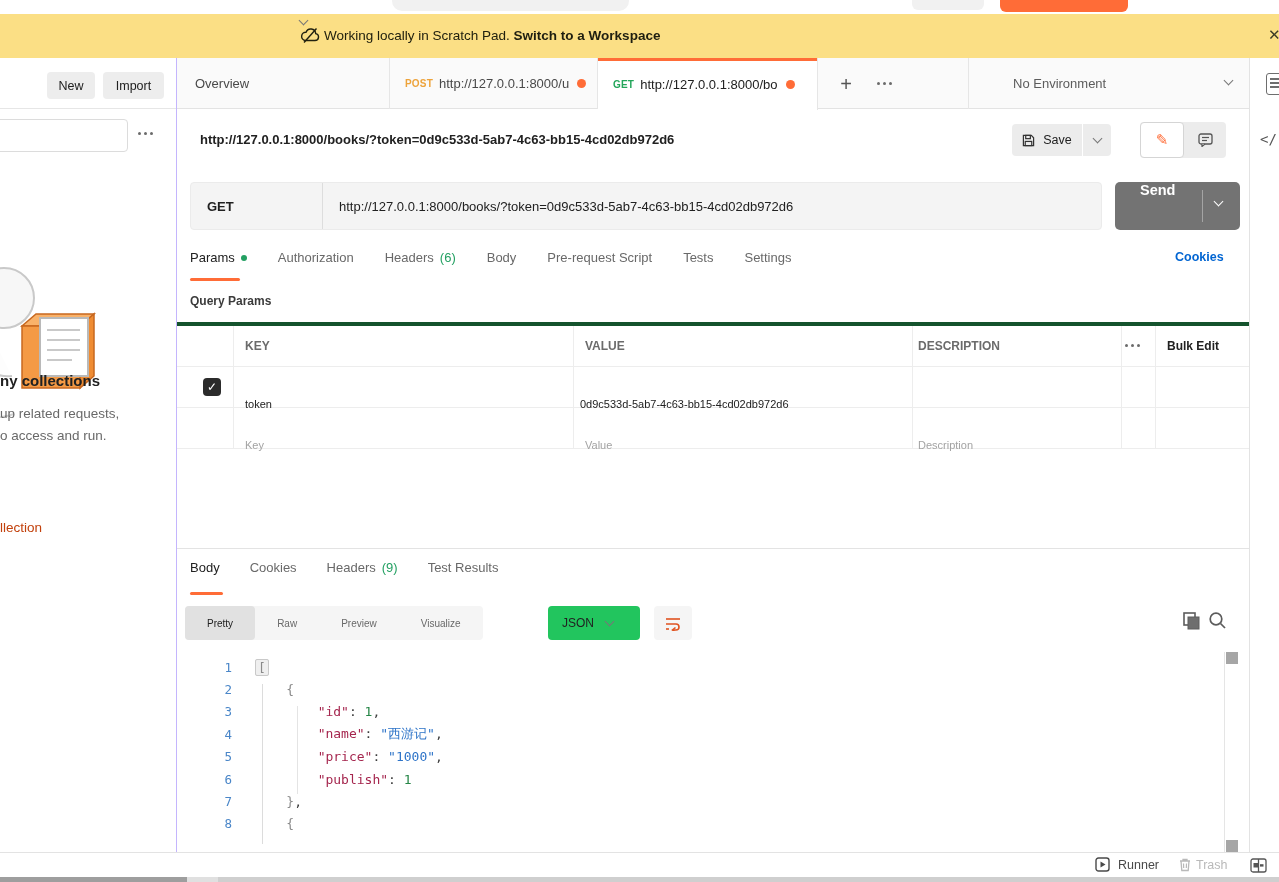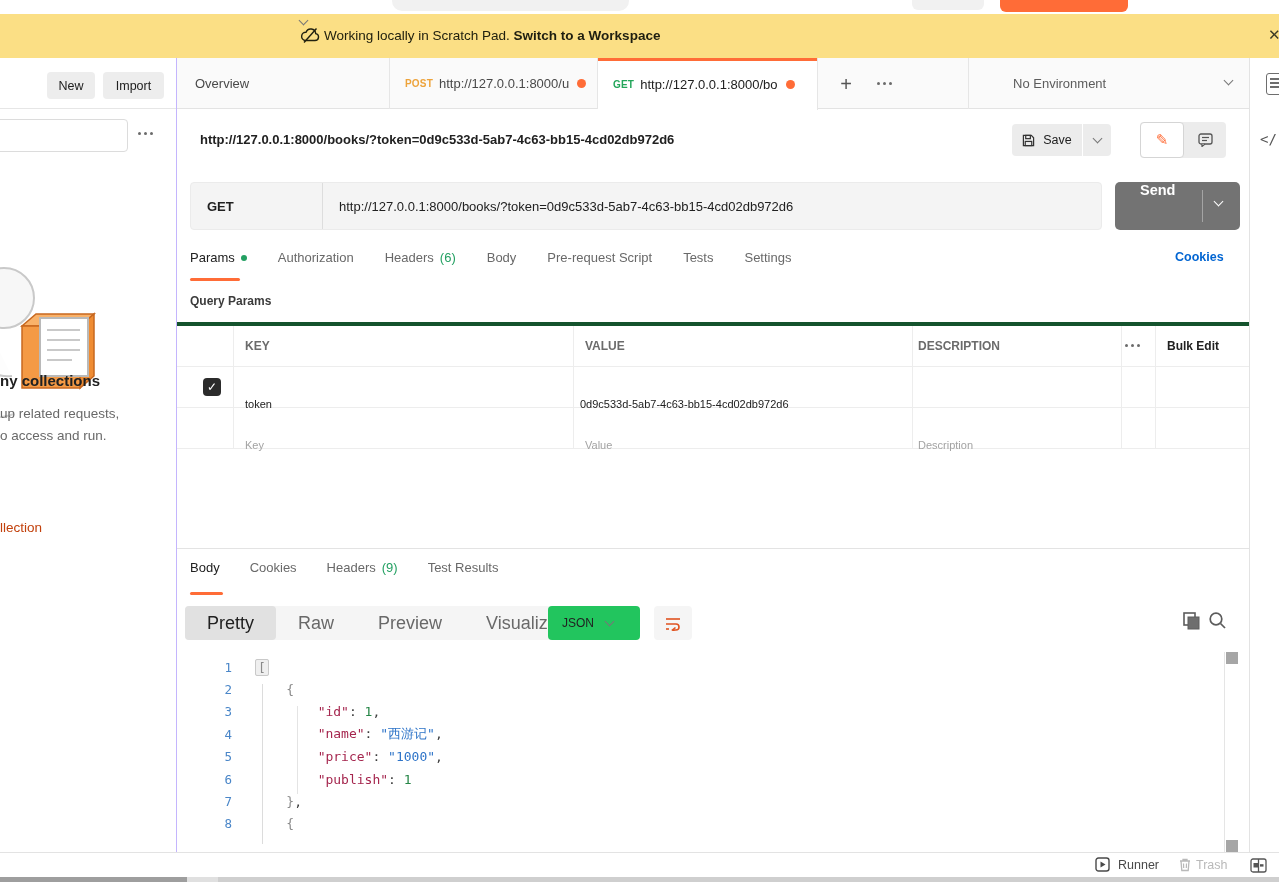--- a/index.html
+++ b/index.html
@@ -113,21 +113,21 @@
   .sec-div { left:177px; top:548px; width:1072px; height:1px; background:#e3e3e3; }
   .res-tabs { left:190px; top:560px; display:flex; gap:30px; font-size:13px; color:#696969; align-items:center; }
   .res-underline { left:190px; top:592px; width:33px; height:3px; background:#ff6c37; border-radius:2px; }
   .res-meta { left:880px; top:560px; display:flex; align-items:center; gap:18px; font-size:12.5px; color:#127c58; }
   .meta-div { width:1px; height:22px; background:#e3e3e3; }
   .save-response { color:#0265d2; font-weight:bold; display:flex; gap:9px; align-items:center; cursor:pointer; }
   .save-response .chev { border-color:#0265d2; }
 
   
   .view-group { left:185px; top:606px; height:34px; background:#f5f5f5; border-radius:4px; display:flex; }
-  .vtab { padding:0 22px; display:flex; align-items:center; font-size:18px; color:#696969; cursor:pointer; border-radius:4px; }
+  .vtab { padding:0 22px; display:flex; align-items:center; font-size:10px; color:#696969; cursor:pointer; border-radius:4px; }
   .vtab.active { background:#e1e1e1; color:#212121; }
   .json-select { left:548px; top:606px; width:92px; height:34px; background:#22c55e; border-radius:4px;
     display:flex; align-items:center; gap:12px; padding-left:14px; font-size:12px; cursor:pointer; }
   .wrap-btn { left:654px; top:606px; width:38px; height:34px; background:#f5f5f5; border-radius:4px;
     display:flex; align-items:center; justify-content:center; cursor:pointer; }
   .copy-btn { left:1182px; top:611px; cursor:pointer; }
   .search-btn { left:1208px; top:611px; cursor:pointer; }
 
   
   .code { left:177px; top:650px; width:1046px; height:202px; background:#fff; overflow:hidden;

